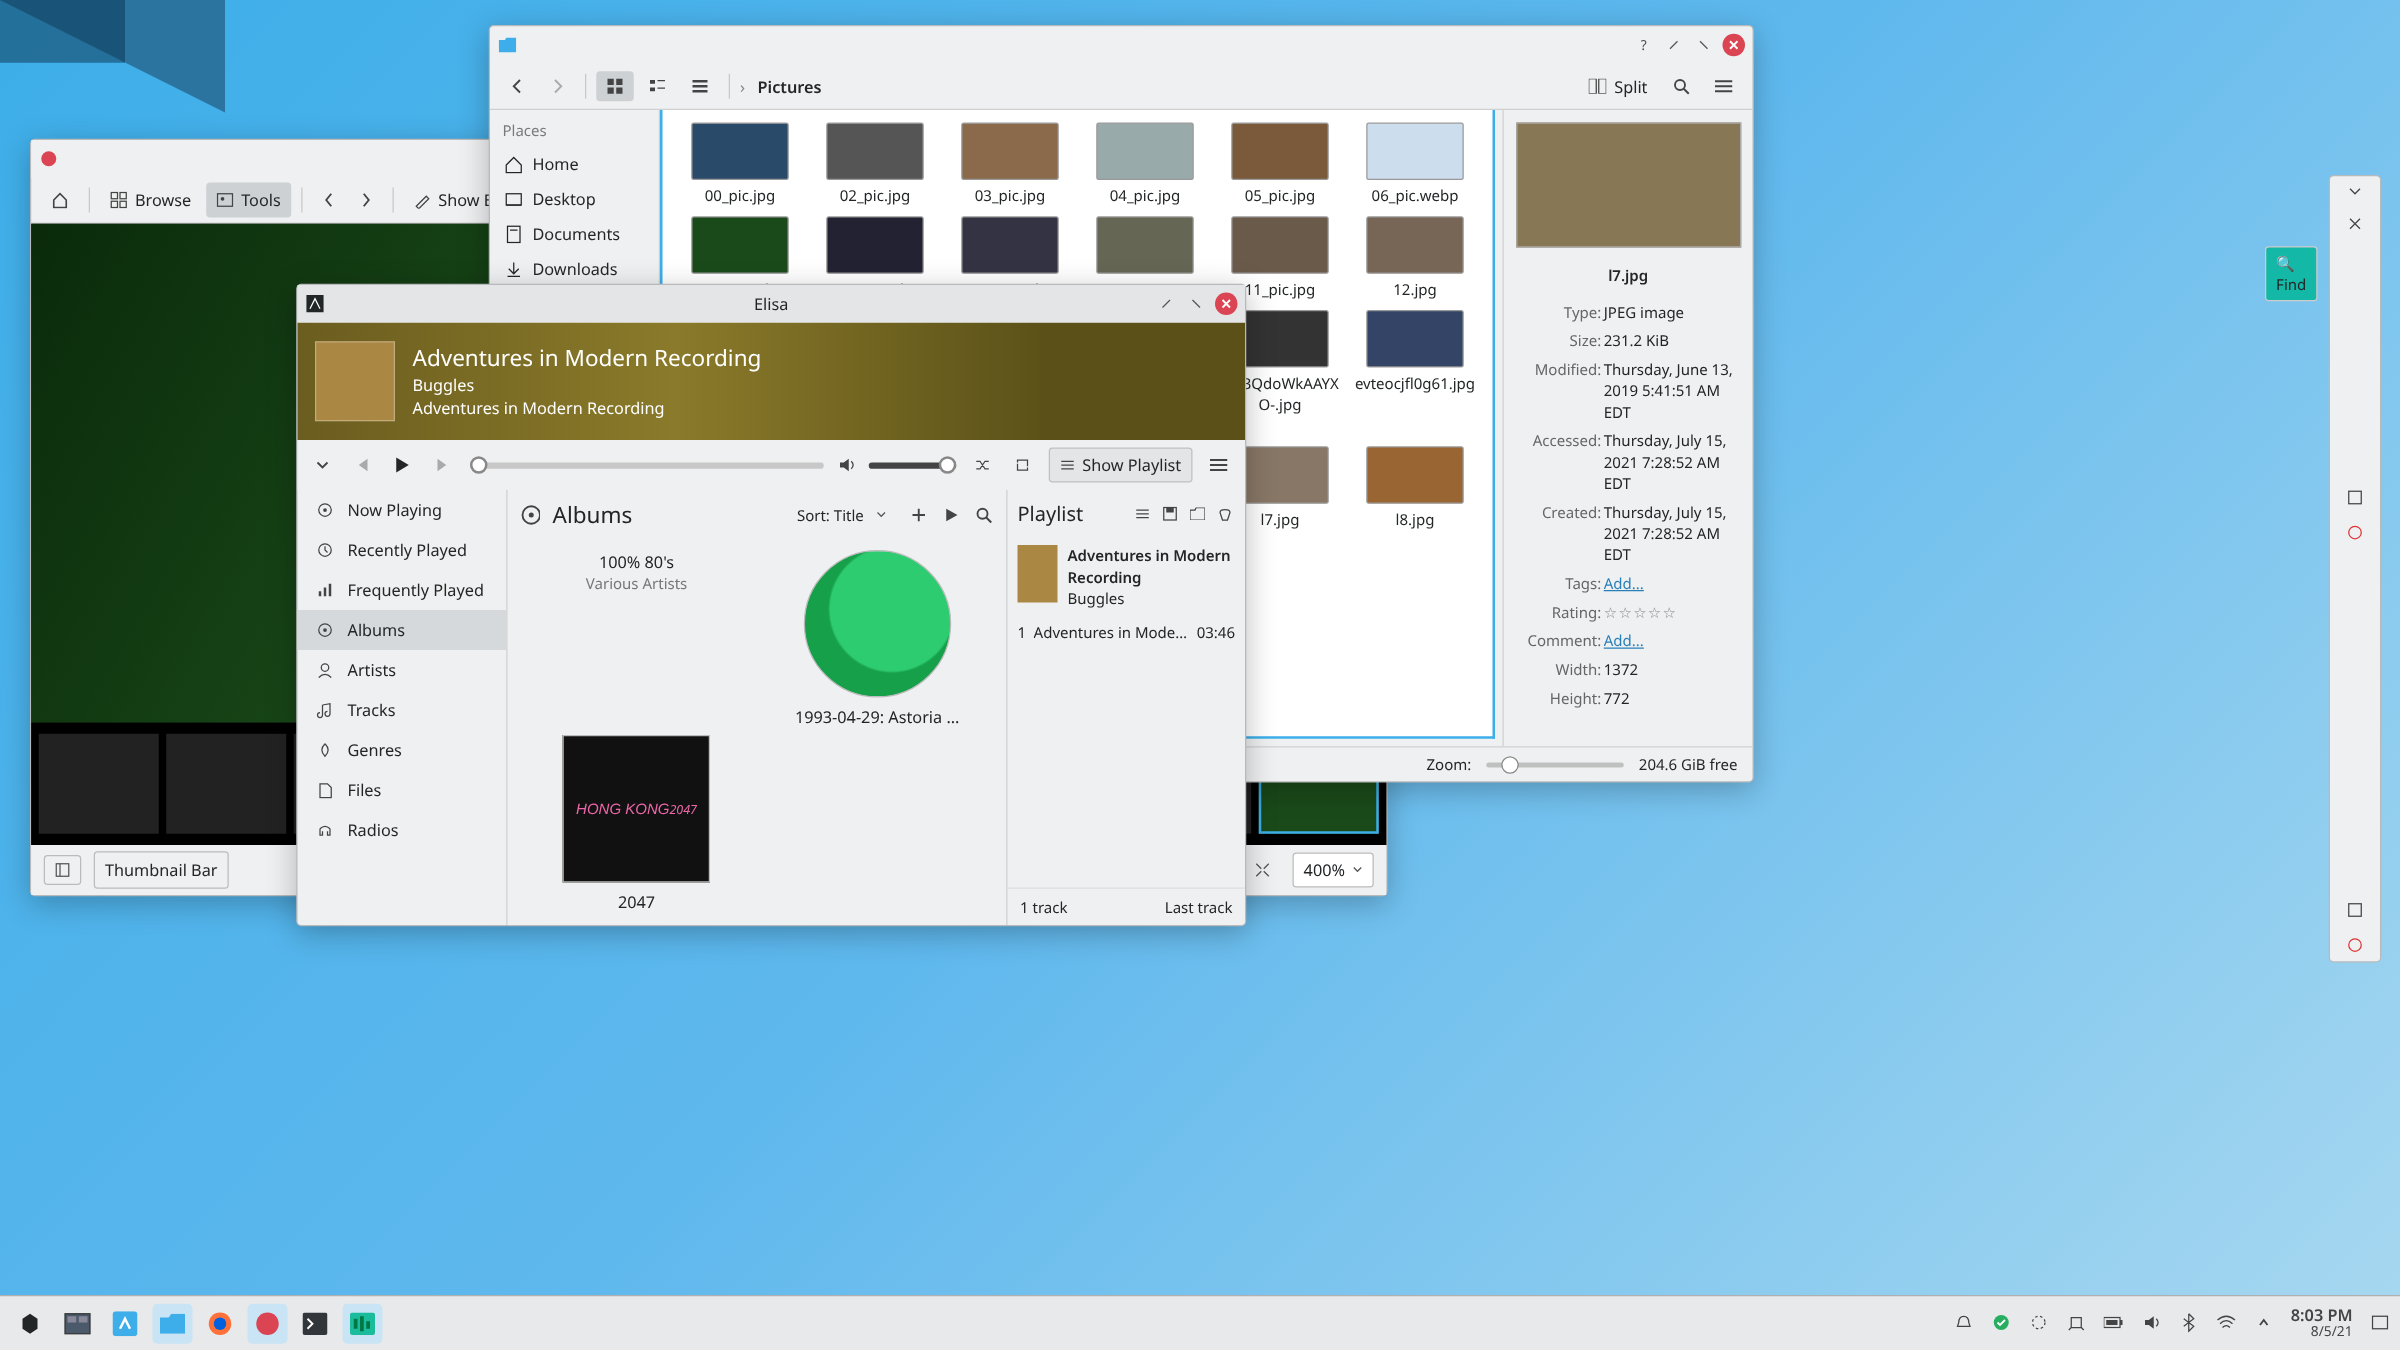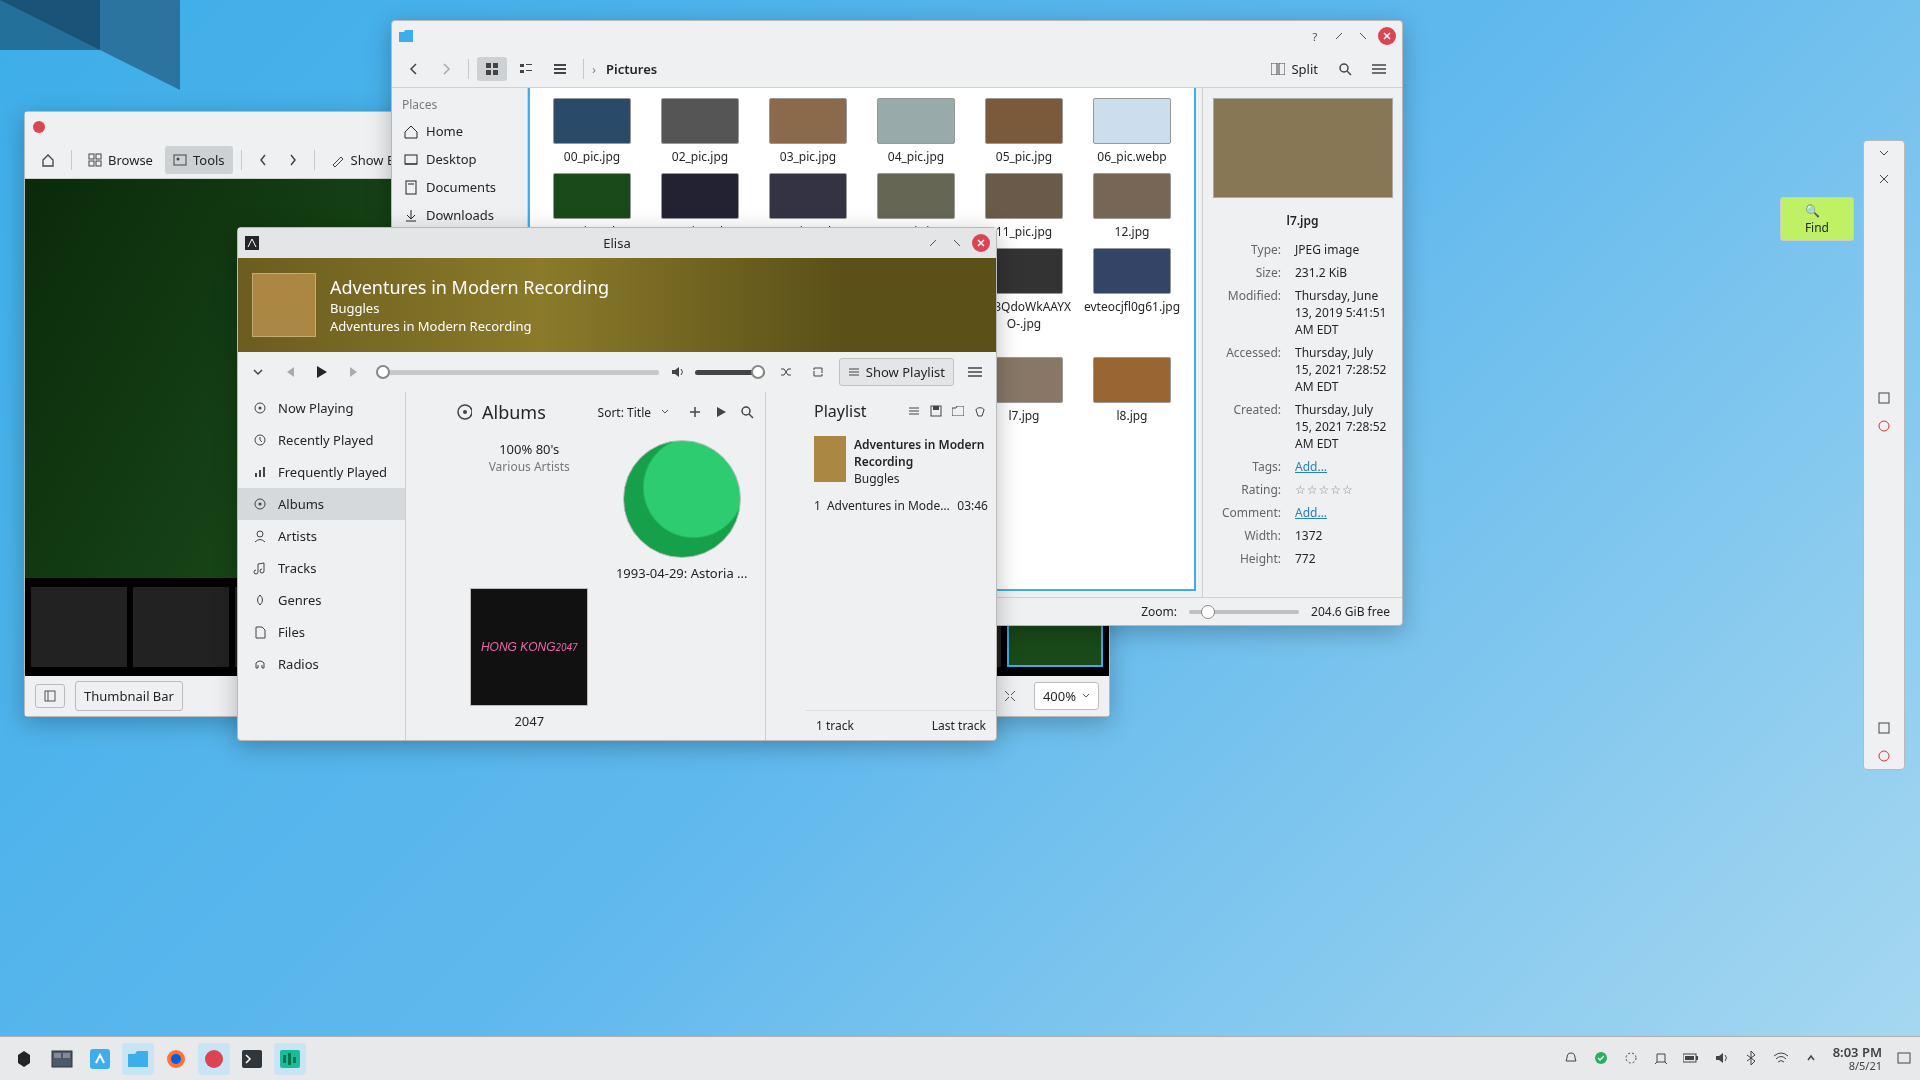--- a/index.html
+++ b/index.html
@@ -27,21 +27,21 @@
 #dolphin .places{ width:136px; border-right:1px solid #d0d0d0; padding-top:4px; overflow:hidden;}
 #dolphin .plhdr{ font-size:12px; color:#7a7a7a; padding:4px 10px;}
 #dolphin .pli{ display:flex; align-items:center; gap:8px; padding:5px 10px; cursor:pointer;}
 #dolphin .pli.sel{ background:#3daee9; color:#fff; border-radius:3px; margin:0 4px; padding:5px 6px;}
 #dolphin .grid{ flex:1; background:#fff; padding:10px; overflow:hidden; display:grid; grid-template-columns:repeat(6,1fr); gap:8px 4px; align-content:start; border:2px solid #3daee9; border-top:none; margin:0 6px 6px 0;}
 #dolphin .thumb{ display:flex; flex-direction:column; align-items:center; gap:4px; font-size:12px; text-align:center; cursor:pointer;}
 #dolphin .thumb .im{ width:78px; height:46px; background:#556; border:1px solid #999; border-radius:2px;}
 #dolphin .info{ width:200px; border-left:1px solid #d0d0d0; padding:10px; font-size:12px; display:flex; flex-direction:column; gap:6px; overflow:hidden;}
 #dolphin .info .prev{ width:180px; height:100px; background:#887755; margin:0 auto 8px; border:1px solid #aaa;}
 #dolphin .info .fn{ text-align:center; font-weight:600; margin-bottom:6px;}
-#dolphin .info .row{ display:flex; gap:14px;}
+#dolphin .info .row{ display:flex; gap:2px;}
 #dolphin .info .k{ width:68px; text-align:right; color:#666;}
 #dolphin .info .v{ flex:1;}
 #dolphin .info .v a{ color:#2980b9; text-decoration:underline; cursor:pointer;}
 #dolphin .status{ height:28px; display:flex; align-items:center; padding:0 12px; gap:12px; border-top:1px solid #d0d0d0; font-size:12px;}
 #dolphin .slider{ flex:0 0 110px; height:4px; background:#c0c0c0; border-radius:2px; position:relative;}
 #dolphin .slider .kn{ position:absolute; left:12px; top:-5px; width:14px; height:14px; border-radius:50%; background:#fff; border:1px solid #888;}
 
 
 #gwen{ left:24px; top:111px; width:1086px; height:606px; z-index:10;}
 #gwen .titlebar{ background:#eff0f1;}
@@ -59,21 +59,21 @@
 #elisa .np{ height:94px; background:linear-gradient(90deg,#6b5d1f,#8a7a2a 40%,#5a5018 80%); color:#fff; display:flex; align-items:center; gap:14px; padding:0 14px;}
 #elisa .np .cov{width:64px; height:64px; background:#aa8844; border:1px solid rgba(255,255,255,.3);}
 #elisa .np .t1{ font-size:18px;}
 #elisa .ctrl{ height:40px; display:flex; align-items:center; gap:10px; padding:0 10px; background:#eff0f1;}
 #elisa .ctrl .prog{ flex:1; height:5px; background:#c8c8c8; border-radius:3px; position:relative;}
 #elisa .ctrl .prog .kn{ position:absolute; left:0; top:-5px; width:14px; height:14px; border-radius:50%; background:#fff; border:2px solid #888;}
 #elisa .ctrl .vol{ width:70px; height:5px; background:#444; border-radius:3px; position:relative;}
 #elisa .ctrl .vol .kn{ position:absolute; right:0; top:-5px; width:14px; height:14px; border-radius:50%; background:#fff; border:2px solid #888;}
 #elisa .ctrl button{ background:none; border:none; cursor:pointer; padding:4px;}
 #elisa .ctrl .spbtn{ border:1px solid #c0c0c0; background:#e4e5e6; border-radius:3px; padding:4px 8px; display:flex; align-items:center; gap:6px;}
-#elisa .main{ flex:1; display:flex; min-height:0;gap:40px;}
+#elisa .main{ flex:1; display:flex; min-height:0;}
 #elisa .side{ width:168px; border-right:1px solid #d0d0d0;}
 #elisa .si{ display:flex; align-items:center; gap:10px; padding:7px 14px; cursor:pointer;}
 #elisa .si.sel{ background:#d6d9dc;}
 #elisa .mid{ flex:1; display:flex; flex-direction:column; border-right:1px solid #d0d0d0; min-width:0;}
 #elisa .mid .hdr{ display:flex; align-items:center; gap:10px; padding:8px 10px;}
 #elisa .mid .hdr h2{ font-size:18px; font-weight:400;}
 #elisa .mid .albums{ flex:1; overflow:hidden; display:grid; grid-template-columns:1fr 1fr; gap:6px 10px; padding:8px 12px; align-content:start;}
 #elisa .alb{ text-align:center; font-size:13px;}
 #elisa .alb .c{ width:118px; height:118px; margin:0 auto 6px; background:#444; border:1px solid #bbb;}
 #elisa .alb .a{ color:#777; font-size:12px;}
@@ -82,21 +82,21 @@
 #elisa .pl .hdr{ display:flex; align-items:center; padding:8px 8px; gap:6px;}
 #elisa .pl .hdr h3{ font-size:16px; font-weight:400; flex:1;}
 #elisa .pl .cur{ display:flex; gap:8px; padding:6px 8px;}
 #elisa .pl .cur .c{width:46px; height:46px; background:#aa8844;}
 #elisa .pl .trk{ display:flex; padding:4px 8px; font-size:12px; gap:6px;}
 #elisa .pl .ft{ margin-top:auto; display:flex; justify-content:space-between; padding:6px 10px; font-size:12px; border-top:1px solid #ddd;}
 
 
 #ibox{ position:absolute; right:15px; top:140px; width:42px; height:630px; z-index:5; background:#eff0f1; border:1px solid #b8b9ba; border-radius:4px; display:flex; flex-direction:column; align-items:center; padding:6px 0; gap:14px;}
 #ibox .r{ cursor:pointer;}
-#ibox .find{ position:absolute; right:50px; top:56px; background:#bef264; padding:4px 24px; border:1px solid #ccc; border-radius:3px; font-size:12px;}
+#ibox .find{ position:absolute; right:50px; top:56px; background:#14b8a6; padding:4px 8px; border:1px solid #ccc; border-radius:3px; font-size:12px;}
 
 
 #panel{ position:absolute; left:0; right:0; bottom:0; height:44px; background:#e8e9ea; border-top:1px solid #b0b0b0; display:flex; align-items:center; padding:0 8px; gap:6px; z-index:100;}
 #panel .task{ width:32px; height:32px; border-radius:4px; display:flex; align-items:center; justify-content:center; cursor:pointer;}
 #panel .task.act{ background:#c8e4f5;}
 #panel .tray{ margin-left:auto; display:flex; align-items:center; gap:14px; color:#444;}
 #panel .clock{ text-align:right; line-height:1.1;}
 #panel .clock .t{ font-weight:600;}
 #panel .clock .d{ font-size:11px;}
 

